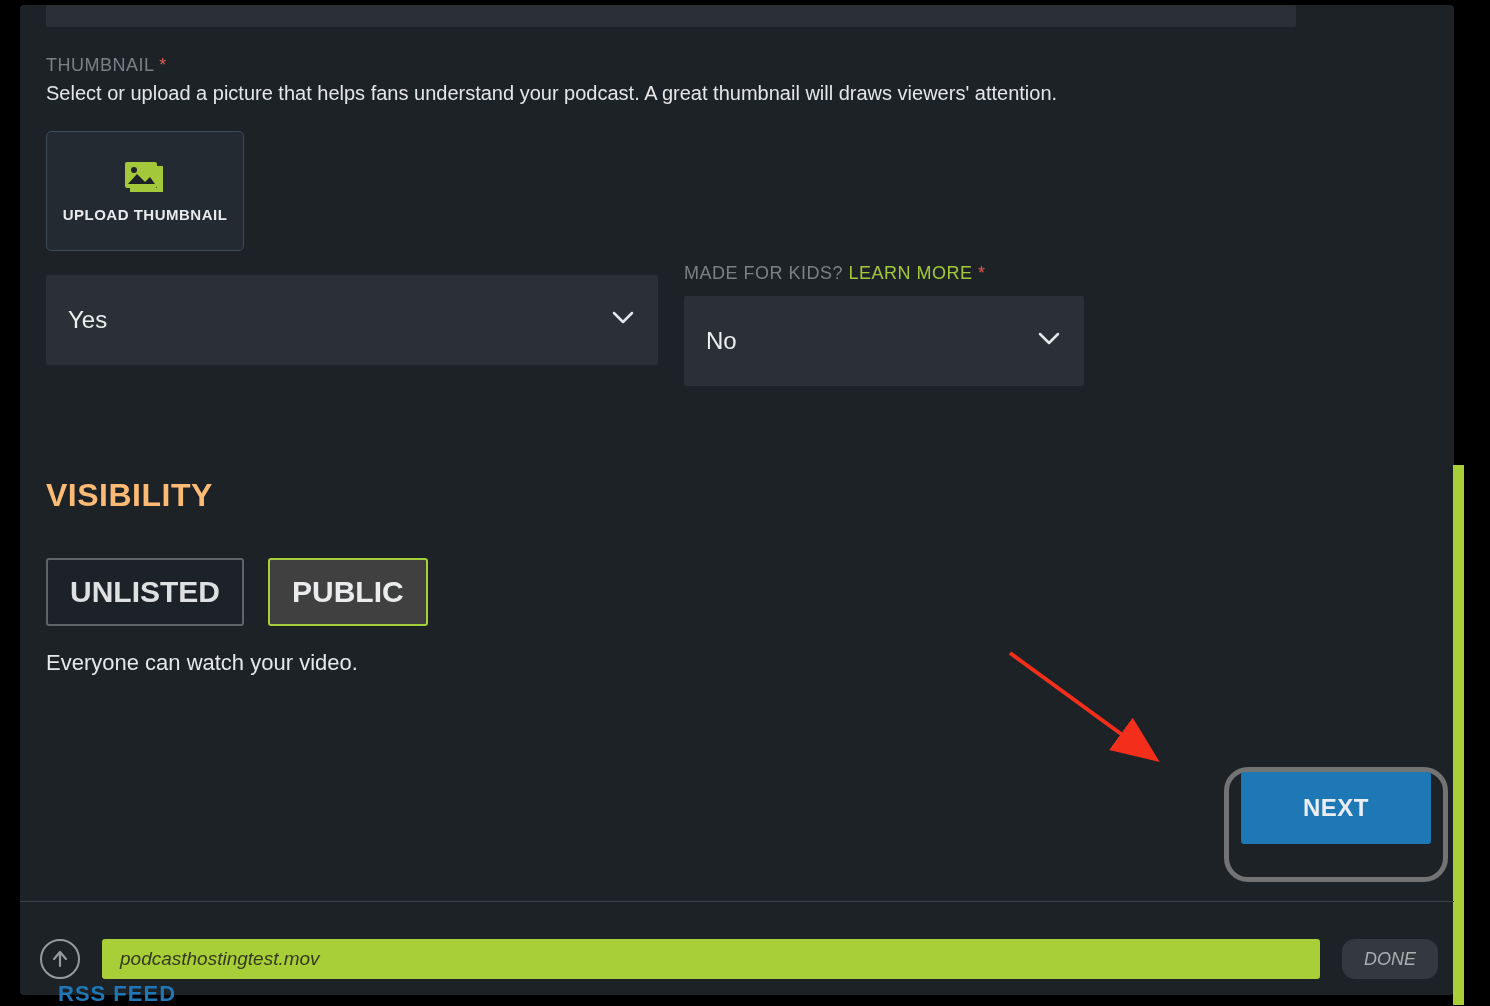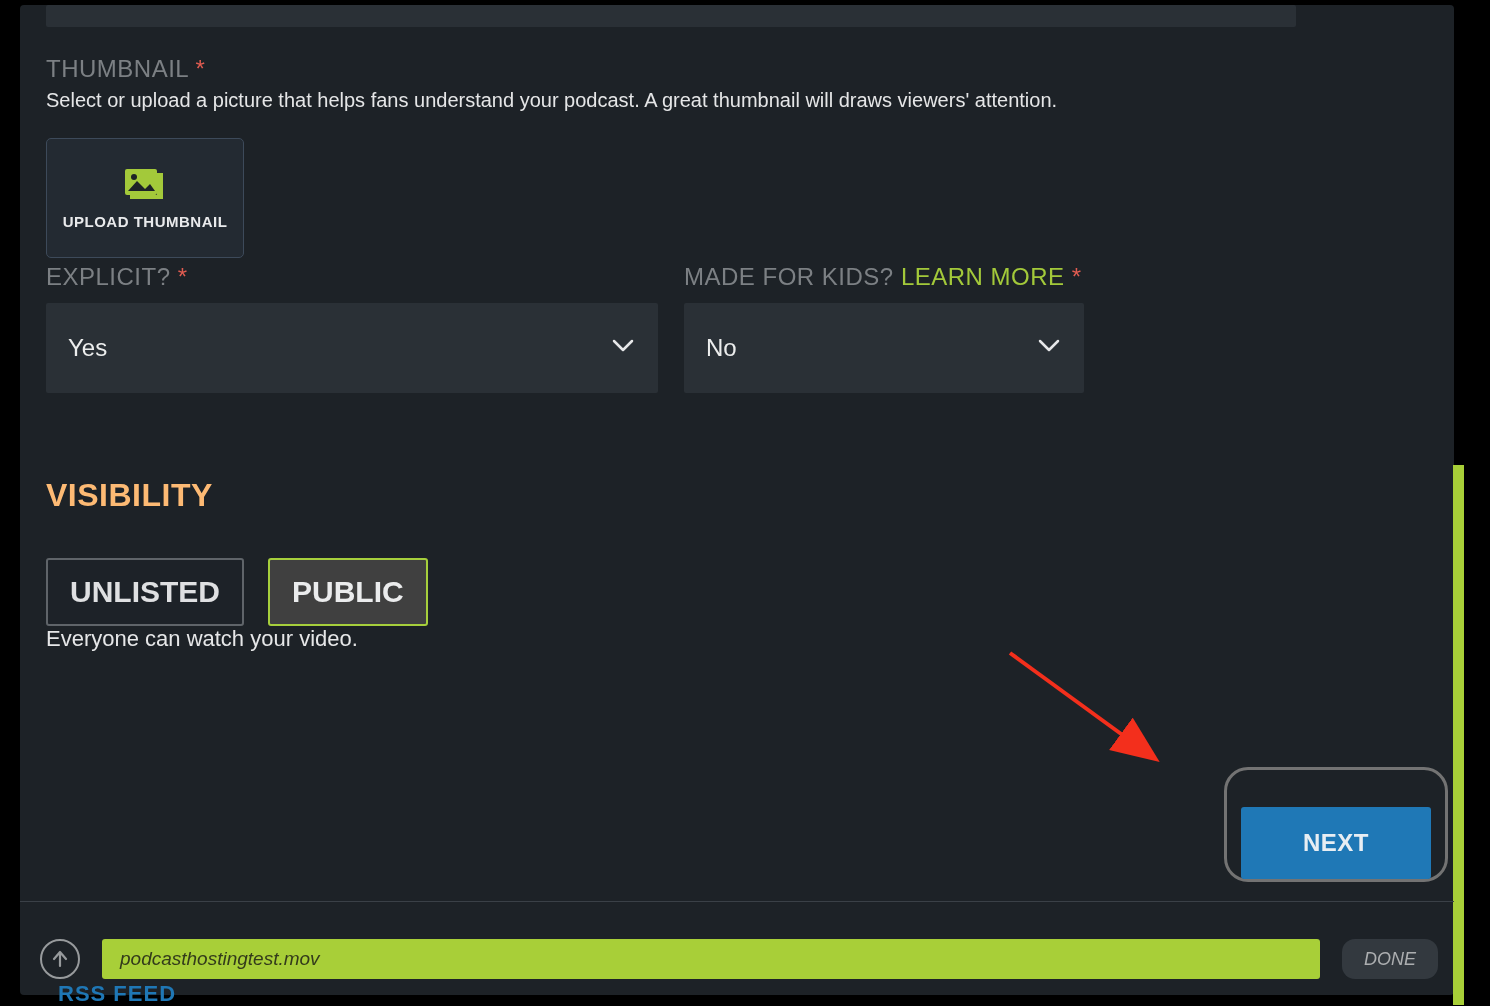--- a/index.html
+++ b/index.html
@@ -37,21 +37,21 @@
     position: absolute;
     left: 26px;
     top: 0;
     width: 1250px;
     height: 22px;
     background: #2a3036;
     border-radius: 2px;
   }
 
   .label-row {
-    font-size: 24px;
+    font-size: 18px;
     font-weight: 400;
     color: #7c8084;
     letter-spacing: 0.5px;
   }
   .req { color: #e05c51; }
   .learn-more { color: #a3c93a; font-weight: 500; }
   .desc {
     font-size: 20px;
     color: #e5e6e7;
     font-weight: 400;
@@ -142,33 +142,34 @@
     border: 2px solid #5f6469;
     color: #dfe0e2;
   }
   .vis-btn.public {
     background: #404040;
     border: 2px solid #a6cf3c;
     color: #ebeced;
     align-items: center;
   }
   .vis-desc {
+    margin-top: 24px;
     font-size: 22px;
     color: #e6e7e8;
   }
 
   .next-wrap {
     position: absolute;
     right: 6px;
     top: 762px;
     width: 224px;
     height: 115px;
-    border: 3px solid #737373;
+    border: 5px solid #737373;
     border-radius: 24px;
-    display:flex;align-items:flex-end;justify-content:center;
+    display:flex;align-items:flex-start;justify-content:center;
   }
   .next-btn {
     width: 190px;
     height: 72px;
     background: #1f78b6;
     border-radius: 3px;
     display:flex;align-items:center;justify-content:center;
     font-size: 24px;
     font-weight: 600;
     color: #e8eef3;
@@ -267,24 +268,20 @@
             <rect x="32" y="6" width="6" height="24" fill="#a3c93a"></rect>
             <rect x="5" y="28" width="33" height="4" fill="#a3c93a"></rect>
           </svg>
         </div>
         <div class="upload-txt">UPLOAD THUMBNAIL</div>
       </div>
     </div>
 
     <div class="two-col">
       <div class="col-left">
-        <div class="label-row">
-          <span>EXPLICIT?</span>
-          <span class="req">*</span>
-        </div>
         <div class="select-box">
           <span class="select-val">Yes</span>
           <span>
             <svg width="22" height="14" viewBox="0 0 22 14">
                 <path d="M2 2 L11 11 L20 2" stroke="#e6e7e9" stroke-width="2.5" fill="none" stroke-linecap="round" stroke-linejoin="round"></path>
               </svg>
           </span>
         </div>
       </div>
       <div class="col-right">

